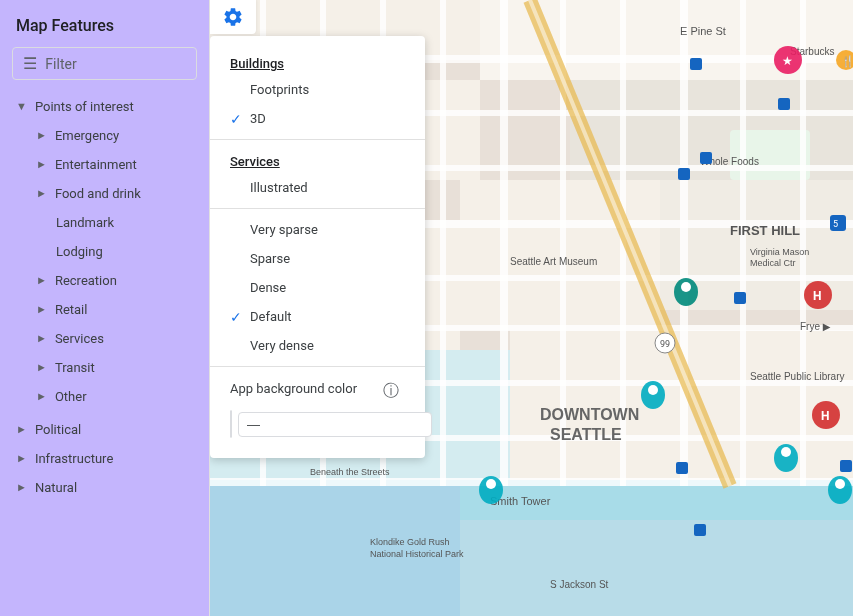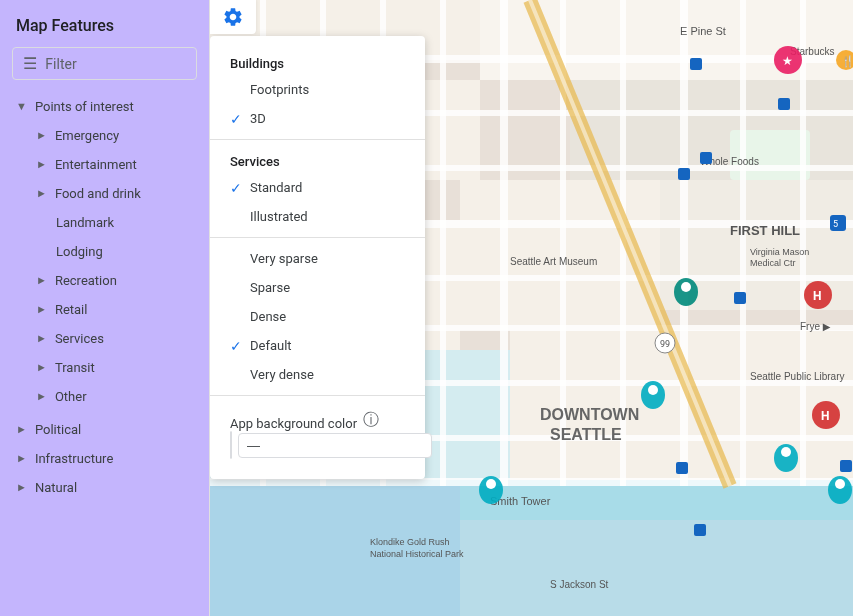--- a/index.html
+++ b/index.html
@@ -78,20 +78,21 @@
       box-shadow: 0 2px 10px rgba(0,0,0,0.2);
       border-radius: 4px;
       z-index: 100;
       padding: 12px 0;
     }
     .dropdown-section-title {
       font-size: 13px;
       font-weight: 500;
       color: #202124;
       padding: 8px 20px 4px 20px;
+      text-decoration: underline;
     }
     .dropdown-item {
       display: flex;
       align-items: center;
       padding: 7px 4px 7px 40px;
       font-size: 13px;
       color: #3c4043;
       cursor: pointer;
       position: relative;
     }
@@ -105,23 +106,25 @@
     .dropdown-divider {
       height: 1px;
       background: #e0e0e0;
       margin: 6px 0;
     }
     .dropdown-bg-section {
       padding: 8px 20px;
     }
     .dropdown-bg-title {
       display: flex;
-      align-items: flex-end;
+      align-items: flex-start;
       font-size: 13px;
       color: #3c4043;
+      margin-bottom: 8px;
+      gap: 20px;
     }
     .dropdown-bg-title .help-icon {
       margin-left: 6px;
       color: #5f6368;
       font-size: 16px;
     }
     .bg-color-row {
       display: flex;
       align-items: center;
       gap: 6px;
@@ -367,23 +370,20 @@
     <div class="dropdown-section-title">Buildings</div>
     <div class="dropdown-item">
       <span>Footprints</span>
     </div>
     <div class="dropdown-item checked">
       <span>3D</span>
     </div>
     <div class="dropdown-divider"></div>
 
     <div class="dropdown-section-title">Services</div>
-    <div class="dropdown-item checked">
-      <span>Standard</span>
-    </div>
     <div class="dropdown-item">
       <span>Illustrated</span>
     </div>
     <div class="dropdown-divider"></div>
 
     <div class="dropdown-item">
       <span>Very sparse</span>
     </div>
     <div class="dropdown-item">
       <span>Sparse</span>

